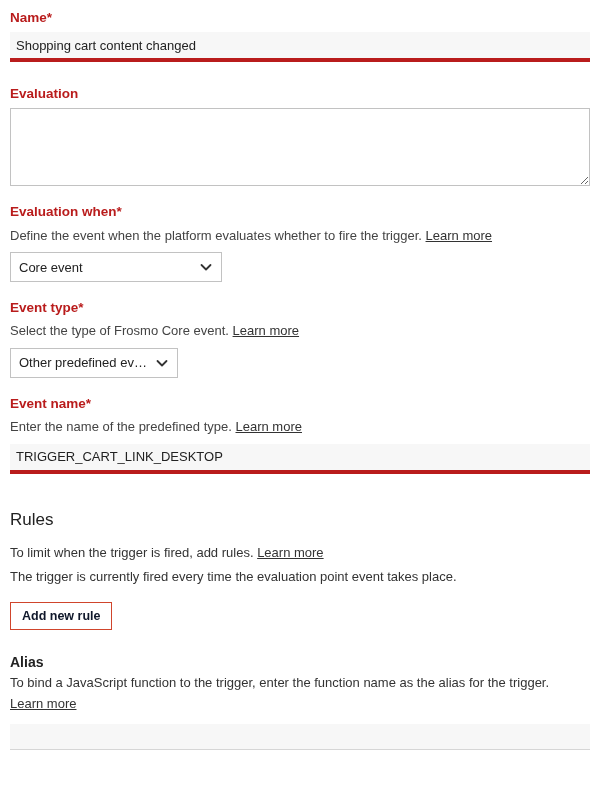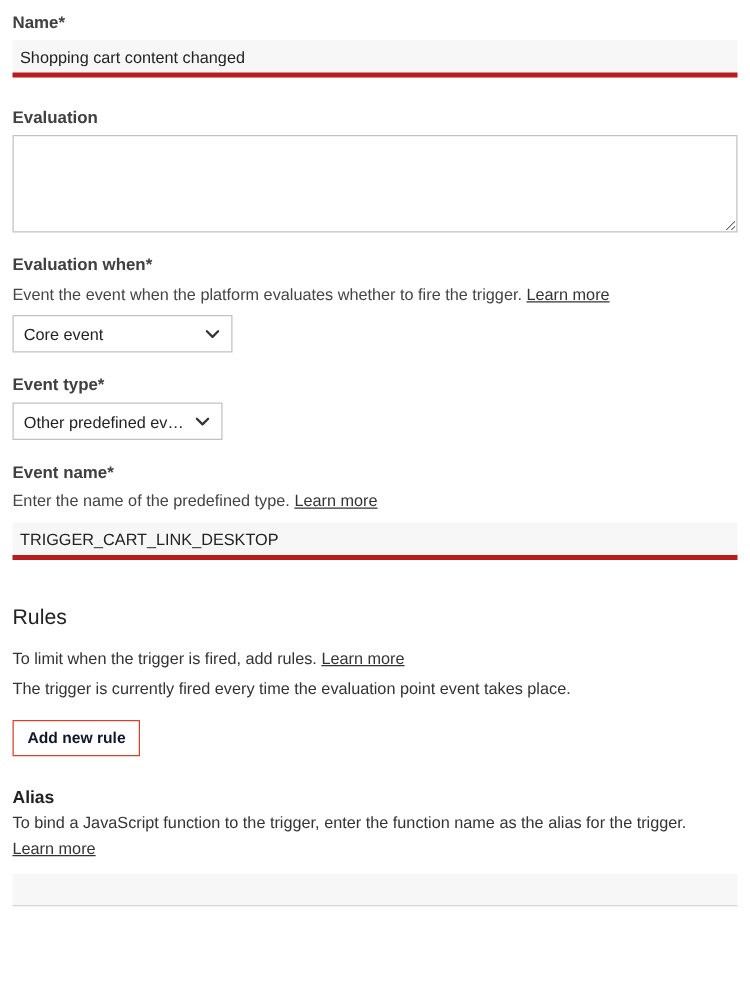--- a/index.html
+++ b/index.html
@@ -16,21 +16,21 @@
     overflow: hidden;
   }
   .form {
     padding: 10px 10px 0 10px;
     box-sizing: border-box;
     width: 600px;
   }
   .field-label {
     font-weight: bold;
     font-size: 13.5px;
-    color: #404040;
+    color: #b91c1c;
     margin: 0 0 6px 0;
     line-height: 1.2;
   }
   .help-text {
     font-size: 13px;
     color: #444444;
     margin: 0 0 8px 0;
     line-height: 1.35;
   }
   .learn-more {
@@ -81,21 +81,21 @@
     justify-content: space-between;
     box-sizing: border-box;
     height: 30px;
     border: 1px solid #c2c2c2;
     background: #ffffff;
     padding: 0 8px 0 8px;
     font-size: 13px;
     color: #222222;
     cursor: pointer;
   }
-  .select-box.w180 { width: 176px; }
+  .select-box.w180 { width: 212px; }
   .select-box.w176 { width: 168px; }
   .select-label {
     white-space: nowrap;
     overflow: hidden;
     text-overflow: ellipsis;
     padding-right: 6px;
   }
   .chevron {
     flex: 0 0 auto;
     display: inline-block;
@@ -171,39 +171,43 @@
   <div>
     <div class="field-label">Evaluation</div>
     <textarea class="textarea" style=""></textarea>
   </div>
 
   <div class="spacer-18"></div>
 
   <div>
     <div class="field-label">Evaluation when*</div>
     <div class="help-text">
-      <span>Event the event when the platform evaluates whether to fire the trigger.</span>
+      <span>Define the event when the platform evaluates whether to fire the trigger.</span>
       <span class="learn-more">Learn more</span>
     </div>
     <div class="select-wrap">
       <div class="select-box w180">
         <span class="select-label">Core event</span>
         <span class="chevron">
           <svg width="14" height="14" viewBox="0 0 14 14">
               <path d="M2.5 5 L7 9.5 L11.5 5" fill="none" stroke="#333" stroke-width="1.8" stroke-linecap="round" stroke-linejoin="round"></path>
             </svg>
         </span>
       </div>
     </div>
   </div>
 
   <div class="spacer-18"></div>
 
   <div>
     <div class="field-label">Event type*</div>
+    <div class="help-text">
+      <span>Select the type of Frosmo Core event.</span>
+      <span class="learn-more">Learn more</span>
+    </div>
     <div class="select-wrap">
       <div class="select-box w176">
         <span class="select-label">Other predefined event</span>
         <span class="chevron">
           <svg width="14" height="14" viewBox="0 0 14 14">
               <path d="M2.5 5 L7 9.5 L11.5 5" fill="none" stroke="#333" stroke-width="1.8" stroke-linecap="round" stroke-linejoin="round"></path>
             </svg>
         </span>
       </div>
     </div>

